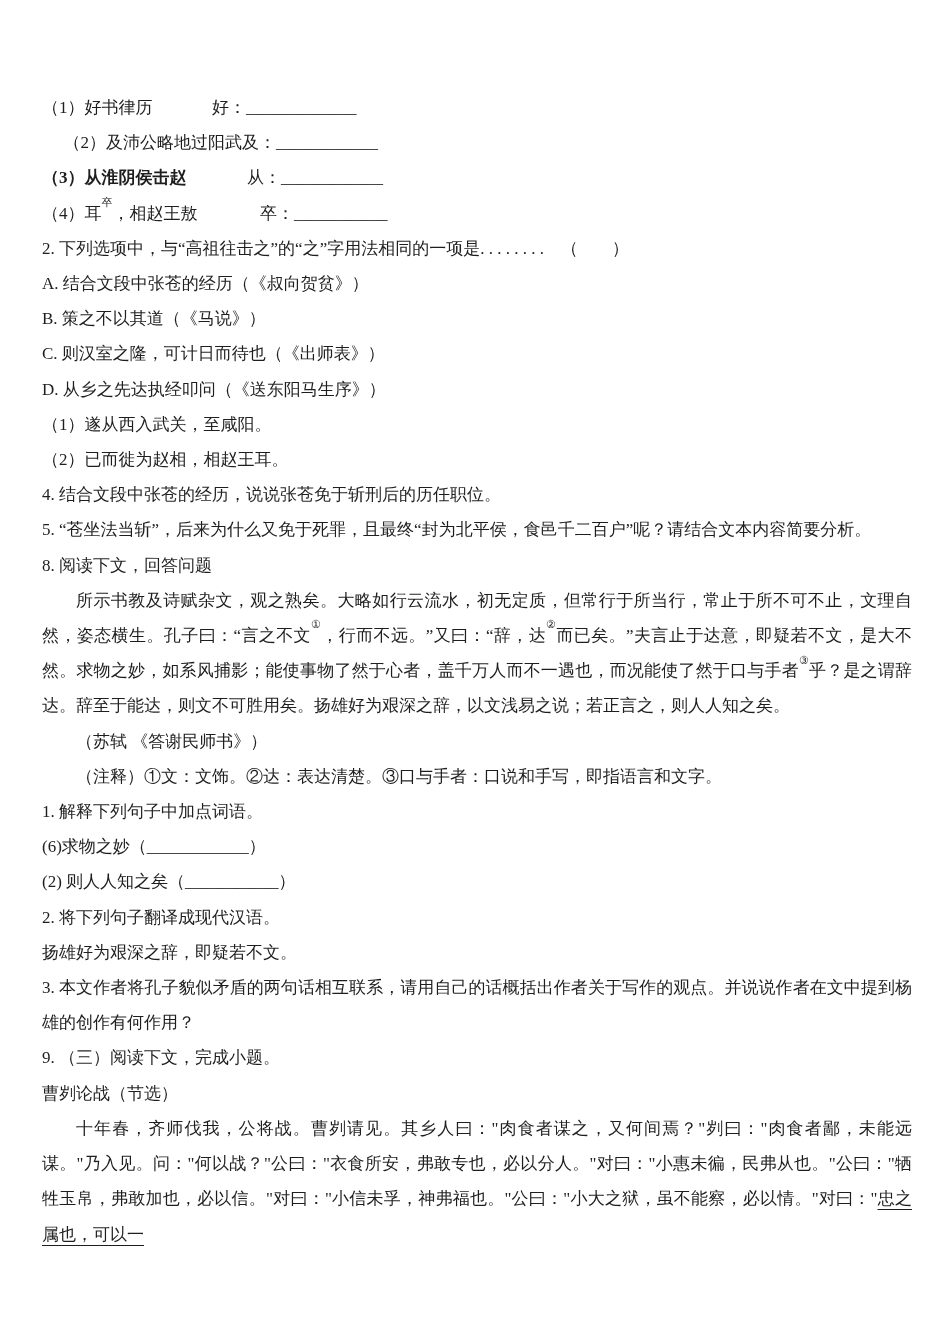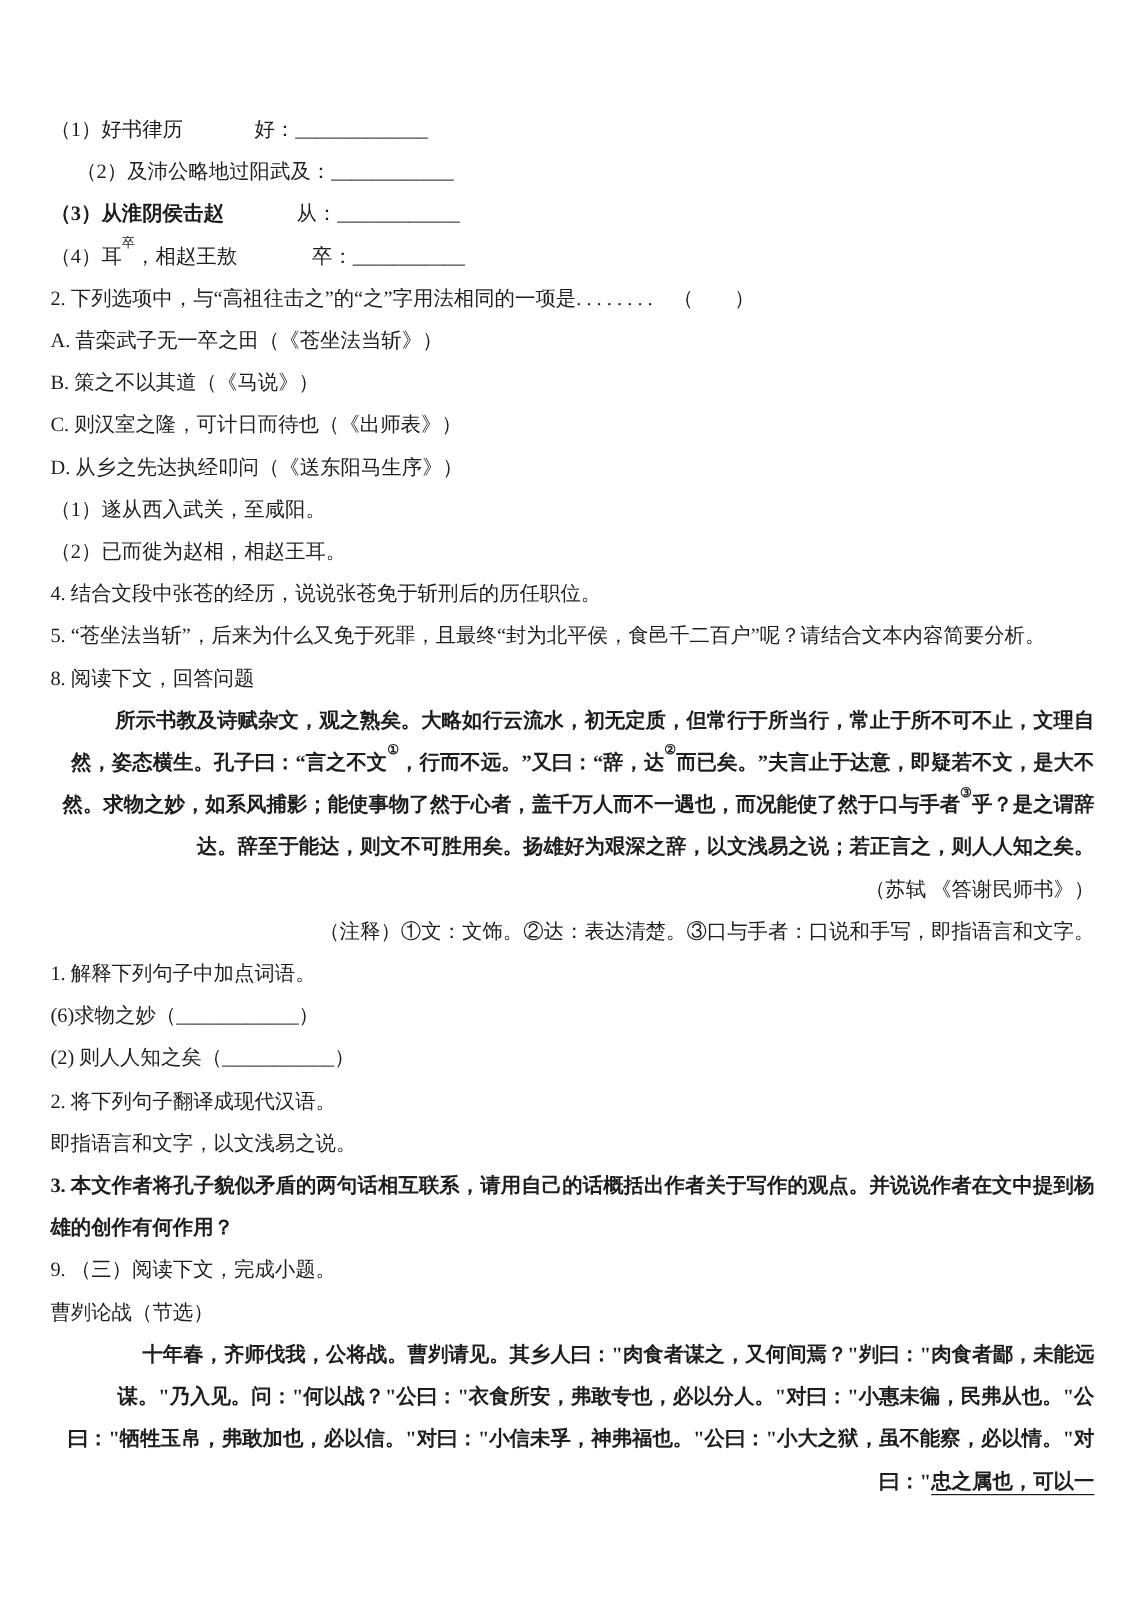--- a/index.html
+++ b/index.html
@@ -10,61 +10,61 @@
     box-sizing: border-box;
     background: #ffffff;
     color: #1e1e1e;
     font-family: "Liberation Serif", "DejaVu Serif", serif;
     font-size: 17px;
     line-height: 35.2px;
     padding: 90px 38px 0 42px;
     overflow: hidden;
   }
   .page p { margin: 0; padding: 0; }
-  .j   { text-align: justify; font-weight: bold; }
-  .ind { text-indent: 2em; text-align: right; }
+  .j   { text-align: justify; }
+  .ind { text-indent: 2em; }
   sup  { font-size: 0.65em; line-height: 0; position: relative; top: -0.55em; }
   .u   { text-decoration: underline; text-underline-offset: 5px; }
   .clause { display: inline-block; }
   .w1 { width: 170px; }
   .w2 { width: 200px; text-align: right; }
   .w3 { width: 205px; font-weight: bold; }
   .w4 { width: 218px; }
 </style>
 </head>
 <body>
 
 <div class="page">
 
   <p><span class="clause w1"><span>（1）好书律历</span></span><span>好：_____________</span></p>
   <p><span class="clause w2"><span>（2）及沛公略地过阳武</span></span><span>及：____________</span></p>
   <p><span class="clause w3"><span>（3）从淮阴侯击赵</span></span><span>从：____________</span></p>
   <p><span class="clause w4"><span>（4）耳</span><sup>卒</sup><span>，相赵王敖</span></span><span>卒：___________</span></p>
 
   <p>2. 下列选项中，与“高祖往击之”的“之”字用法相同的一项是. . . . . . . .　（　　）</p>
-  <p>A. 昔栾武子无一卒之田（《苍坐法当斩》）</p>
+  <p>A. 结合文段中张苍的经历（《叔向贺贫》）</p>
   <p>B. 策之不以其道（《马说》）</p>
   <p>C. 则汉室之隆，可计日而待也（《出师表》）</p>
   <p>D. 从乡之先达执经叩问（《送东阳马生序》）</p>
 
   <p>（1）遂从西入武关，至咸阳。</p>
   <p>（2）已而徙为赵相，相赵王耳。</p>
 
   <p>4. 结合文段中张苍的经历，说说张苍免于斩刑后的历任职位。</p>
   <p>5. “苍坐法当斩”，后来为什么又免于死罪，且最终“封为北平侯，食邑千二百户”呢？请结合文本内容简要分析。</p>
 
   <p>8. 阅读下文，回答问题</p>
   <p class="j ind"><span>所示书教及诗赋杂文，观之熟矣。大略如行云流水，初无定质，但常行于所当行，常止于所不可不止，文理自然，姿态横生。孔子曰：“言之不文</span><sup>①</sup><span>，行而不远。”又曰：“辞，达</span><sup>②</sup><span>而已矣。”夫言止于达意，即疑若不文，是大不然。求物之妙，如系风捕影；能使事物了然于心者，盖千万人而不一遇也，而况能使了然于口与手者</span><sup>③</sup><span>乎？是之谓辞达。辞至于能达，则文不可胜用矣。扬雄好为艰深之辞，以文浅易之说；若正言之，则人人知之矣。</span></p>
   <p class="ind">（苏轼 《答谢民师书》）</p>
   <p class="ind">（注释）①文：文饰。②达：表达清楚。③口与手者：口说和手写，即指语言和文字。</p>
 
   <p>1. 解释下列句子中加点词语。</p>
   <p>(6)求物之妙（____________）</p>
   <p>(2) 则人人知之矣（___________）</p>
   <p>2. 将下列句子翻译成现代汉语。</p>
-  <p>即指语言和文字，以文浅易之说。</p>
+  <p>扬雄好为艰深之辞，即疑若不文。</p>
   <p class="j">3. 本文作者将孔子貌似矛盾的两句话相互联系，请用自己的话概括出作者关于写作的观点。并说说作者在文中提到杨雄的创作有何作用？</p>
 
   <p>9. （三）阅读下文，完成小题。</p>
   <p>曹刿论战（节选）</p>
   <p class="j ind"><span>十年春，齐师伐我，公将战。曹刿请见。其乡人曰："肉食者谋之，又何间焉？"刿曰："肉食者鄙，未能远谋。"乃入见。问："何以战？"公曰："衣食所安，弗敢专也，必以分人。"对曰："小惠未徧，民弗从也。"公曰："牺牲玉帛，弗敢加也，必以信。"对曰："小信未孚，神弗福也。"公曰："小大之狱，虽不能察，必以情。"对曰："</span><span class="u">忠之属也，可以一</span></p>
 
 </div>
 
 </body></html>

